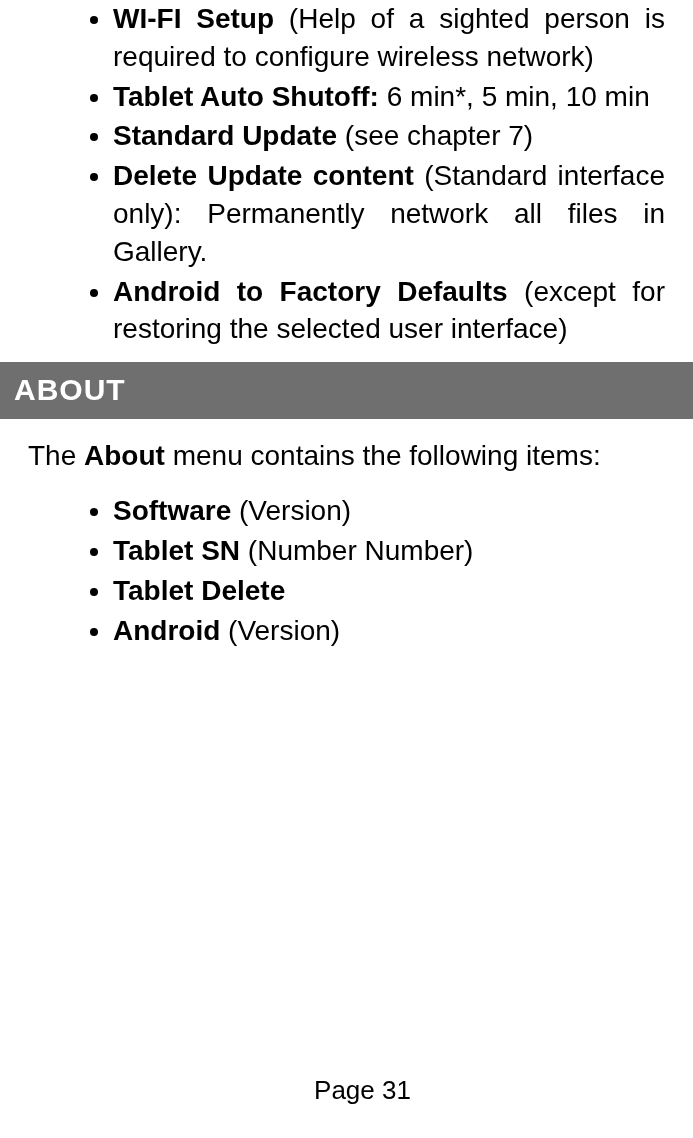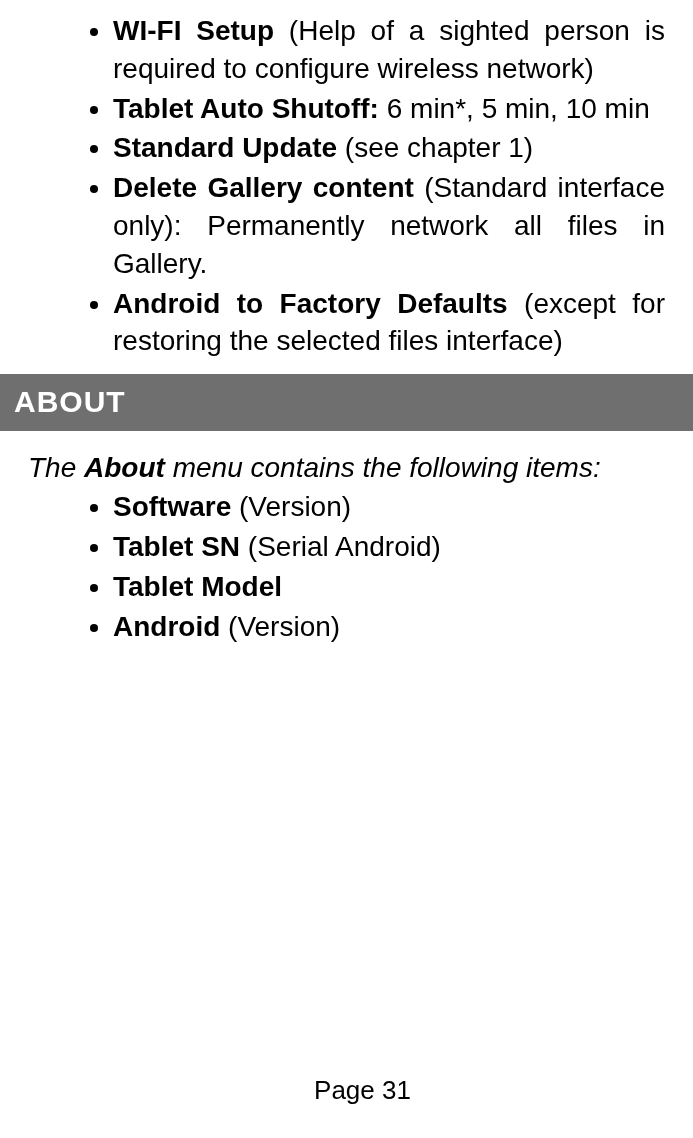--- a/index.html
+++ b/index.html
@@ -11,63 +11,63 @@
       line-height: 1.35;
       color: #000;
       background: #fff;
       padding: 0 28px;
       position: relative;
     }
     .list-1, .list-2 {
       list-style: disc;
       padding-left: 85px;
     }
-    .list-1 { margin-top: 12px; }
+    .list-1 { margin-top: 0; }
     .list-1 li, .list-2 li { text-align: justify; margin-bottom: 2px; }
     .bold { font-weight: bold; }
     .section-header {
       background: #6f6f6f;
       color: #fff;
       font-weight: bold;
       font-size: 30px;
       letter-spacing: 1px;
       padding: 8px 14px;
       margin-left: -28px;
       margin-right: -28px;
       margin-top: 14px;
       margin-bottom: 18px;
     }
-    .intro { text-align: justify; margin-bottom: 2px; font-style: italic; }
+    .intro { text-align: justify; margin-bottom: 18px; }
     .list-2 { margin-bottom: 8px; }
     .page-num {
       position: absolute;
       bottom: 30px;
       left: 16px;
       width: 693px;
       text-align: center;
       font-size: 26px;
     }
   </style>
 </head>
 <body>
 
 <ul class="list-1">
   <li><span class="bold">WI-FI Setup</span><span> (Help of a sighted person is required to configure wireless network)</span></li>
   <li><span class="bold">Tablet Auto Shutoff:</span><span> 6 min*, 5 min, 10 min</span></li>
-  <li><span class="bold">Standard Update</span><span> (see chapter 1)</span></li>
-  <li><span class="bold">Delete Gallery content</span><span> (Standard interface only): Permanently network all files in Gallery.</span></li>
-  <li><span class="bold">Android to Factory Defaults</span><span> (except for restoring the selected files interface)</span></li>
+  <li><span class="bold">Standard Update</span><span> (see chapter 7)</span></li>
+  <li><span class="bold">Delete Update content</span><span> (Standard interface only): Permanently network all files in Gallery.</span></li>
+  <li><span class="bold">Android to Factory Defaults</span><span> (except for restoring the selected user interface)</span></li>
 </ul>
 
 <div class="section-header">ABOUT</div>
 
 <p class="intro">
   <span>The </span><span class="bold">About</span><span> menu contains the following items:</span>
 </p>
 
 <ul class="list-2">
   <li><span class="bold">Software</span><span> (Version)</span></li>
-  <li><span class="bold">Tablet SN</span><span> (Serial Android)</span></li>
-  <li><span class="bold">Tablet Model</span><span></span></li>
+  <li><span class="bold">Tablet SN</span><span> (Number Number)</span></li>
+  <li><span class="bold">Tablet Delete</span><span></span></li>
   <li><span class="bold">Android</span><span> (Version)</span></li>
 </ul>
 
 <div class="page-num">Page 31</div>
 
 </body></html>

